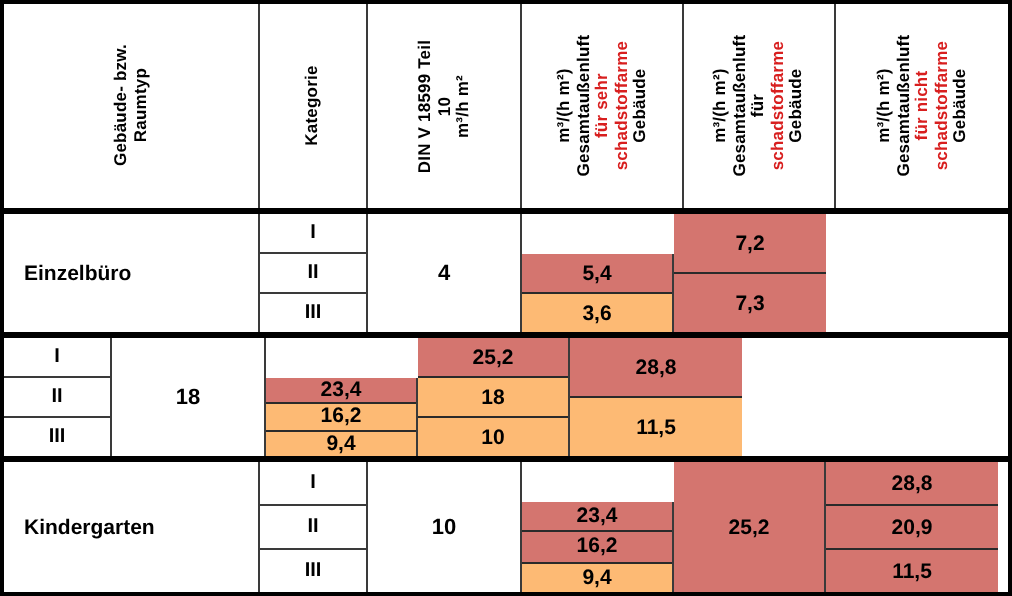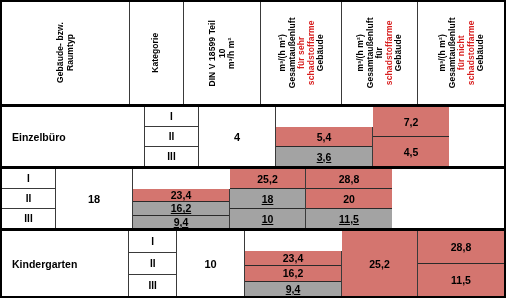--- a/index.html
+++ b/index.html
@@ -60,21 +60,21 @@
     width: 502px; height: 189px;
   }
   .group {
     display: flex;
     height: 62px;
     border-bottom: 3px solid #000;
   }
   .group:last-child { border-bottom: none; height: 65px; }
 
   .g-type {
-    width: 143px;
+    width: 128px;
     display: flex;
     align-items: center;
     padding-left: 10px;
     font-size: 10.5px;
     font-weight: bold;
     color: #000;
     border-right: 1px solid #3a3a3a;
     background: #fff;
   }
   .g-kat {
@@ -96,32 +96,32 @@
     font-size: 11px; font-weight: bold; color: #000;
     border-right: 1px solid #3a3a3a;
     background: #fff;
   }
   .g-vals { flex: 1; display: flex; }
   .vcol {
     display: flex; flex-direction: column;
     border-right: 1px solid #3a3a3a;
   }
   .vcol:last-child { border-right: none; }
-  .vc-1 { width: 97px; margin-top: 20px; }
+  .vc-1 { width: 76px; margin-top: 20px; }
   .vc-2 { width: 76px; }
   .vc-3 { width: 86px; }
   .vcell {
     flex: 1;
     display: flex; align-items: center; justify-content: center;
     font-size: 10.5px; font-weight: bold; color: #000;
     border-bottom: 1px solid #2a2a2a;
   }
   .vcell:last-child { border-bottom: none; }
   .cell-red   { background: #d4756f; }
-  .cell-green { background: #a3a3a3; text-decoration: underline; }
+  .cell-green { background: #fdba74; }
 </style>
 </head>
 <body>
 
 <div id="table-frame">
 
   <div id="header-row">
     <div class="hcell hc-type">
       <div class="rot">
           <div class="blk">Gebäude- bzw.</div>
@@ -178,21 +178,21 @@
           <div class="k">III</div>
         </div>
         <div class="g-din">4</div>
         <div class="g-vals">
           <div class="vcol vc-1">
             <div class="vcell cell-red">5,4</div>
             <div class="vcell cell-green">3,6</div>
           </div>
           <div class="vcol vc-2">
             <div class="vcell cell-red">7,2</div>
-            <div class="vcell cell-red">4,5</div>
+            <div class="vcell cell-red">7,3</div>
           </div>
         </div>
       </div>
       <div class="group">
         <div class="g-kat">
           <div class="k">I</div>
           <div class="k">II</div>
           <div class="k">III</div>
         </div>
         <div class="g-din">18</div>
@@ -202,21 +202,20 @@
             <div class="vcell cell-green">16,2</div>
             <div class="vcell cell-green">9,4</div>
           </div>
           <div class="vcol vc-2">
             <div class="vcell cell-red">25,2</div>
             <div class="vcell cell-green">18</div>
             <div class="vcell cell-green">10</div>
           </div>
           <div class="vcol vc-3">
             <div class="vcell cell-red">28,8</div>
-            <div class="vcell cell-red">20</div>
             <div class="vcell cell-green">11,5</div>
           </div>
         </div>
       </div>
       <div class="group">
         <div class="g-type">Kindergarten</div>
         <div class="g-kat">
           <div class="k">I</div>
           <div class="k">II</div>
           <div class="k">III</div>
@@ -226,19 +225,20 @@
           <div class="vcol vc-1">
             <div class="vcell cell-red">23,4</div>
             <div class="vcell cell-red">16,2</div>
             <div class="vcell cell-green">9,4</div>
           </div>
           <div class="vcol vc-2">
             <div class="vcell cell-red">25,2</div>
           </div>
           <div class="vcol vc-3">
             <div class="vcell cell-red">28,8</div>
+            <div class="vcell cell-red">20,9</div>
             <div class="vcell cell-red">11,5</div>
           </div>
         </div>
       </div>
     </div>
 
 </div>
 
 </body></html>

